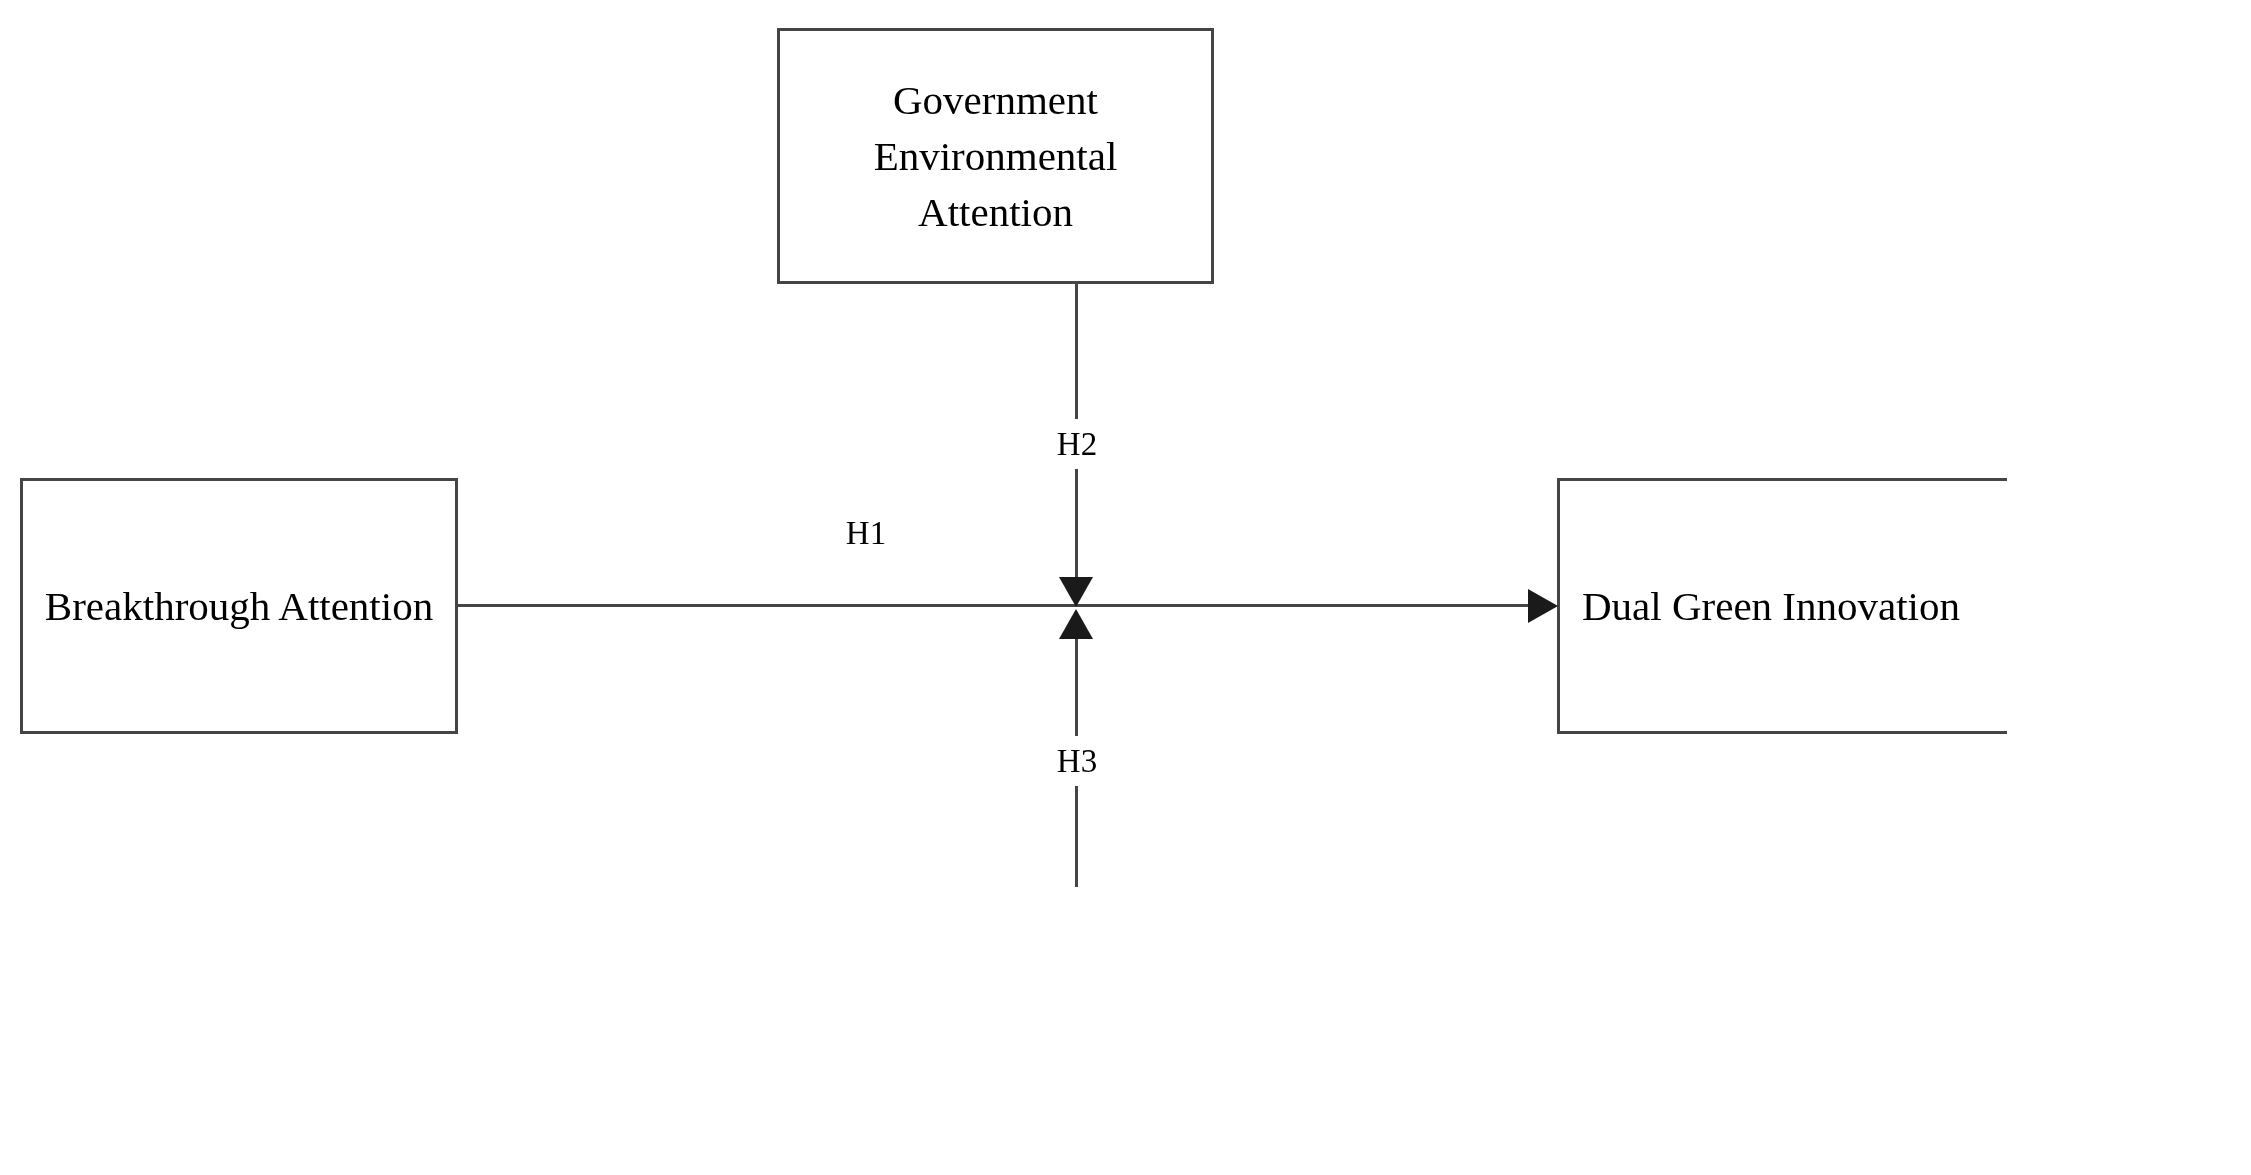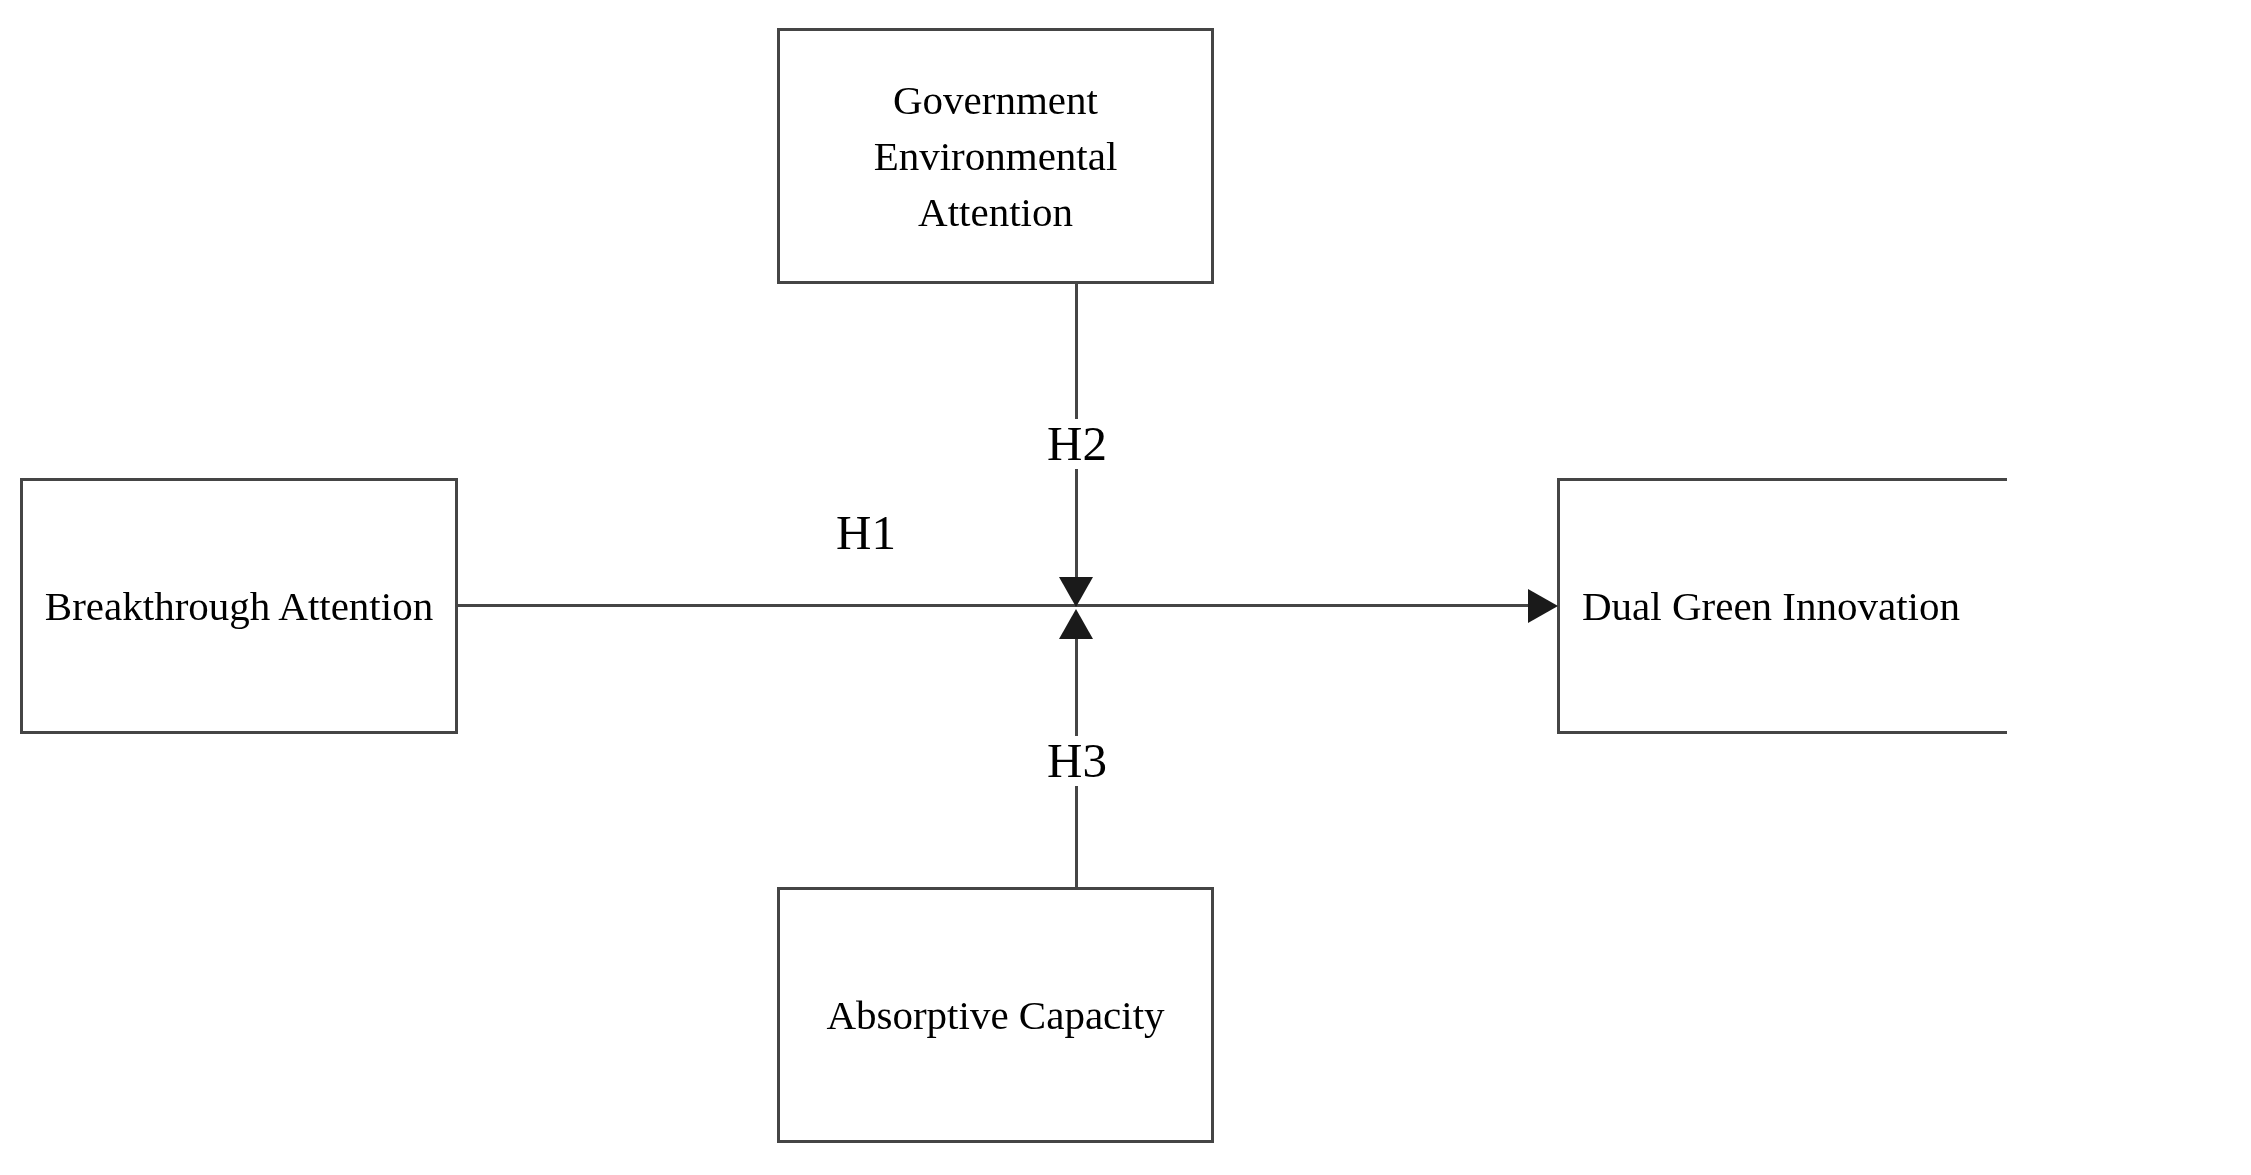--- a/index.html
+++ b/index.html
@@ -76,21 +76,21 @@
   }
   #arrow-up {
     left: 1059px; top: 609px;
     border-left: 17px solid transparent;
     border-right: 17px solid transparent;
     border-bottom: 30px solid #1a1a1a;
   }
 
   .hyp-label {
     position: absolute;
-    font-size: 49px;
+    font-size: 33px;
     line-height: 48px;
     background: #ffffff;
     padding: 1px 6px;
     transform: translate(-50%, -50%);
     white-space: nowrap;
   }
   #label-h1 { left: 866px;  top: 533px; background: transparent; text-align: right; }
   #label-h2 { left: 1077px; top: 444px; }
   #label-h3 { left: 1077px; top: 761px; }
 </style>
@@ -111,23 +111,20 @@
       <span class="line">Breakthrough Attention</span>
     </div>
   </div>
 
   <div class="node" id="node-right">
     <div class="content">
       <span class="title">Dual Green Innovation</span>
     </div>
   </div>
 
-  <div class="node" id="node-bottom">
-    <span>Absorptive Capacity</span>
-  </div>
 
   <div class="edge" id="edge-h1"></div>
   <div class="edge" id="edge-h2"></div>
   <div class="edge" id="edge-h3"></div>
 
   <div class="arrowhead" id="arrow-right"></div>
   <div class="arrowhead" id="arrow-down"></div>
   <div class="arrowhead" id="arrow-up"></div>
 
   <span class="hyp-label" id="label-h1">H1</span>

